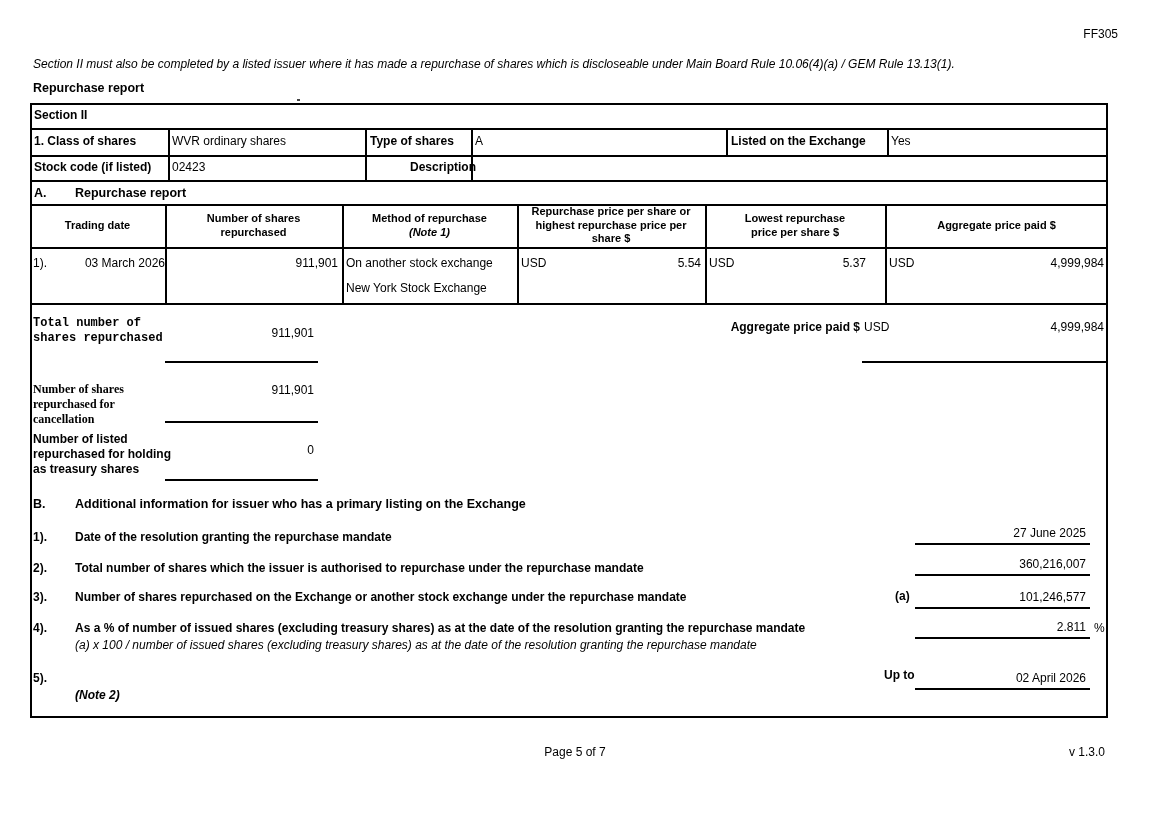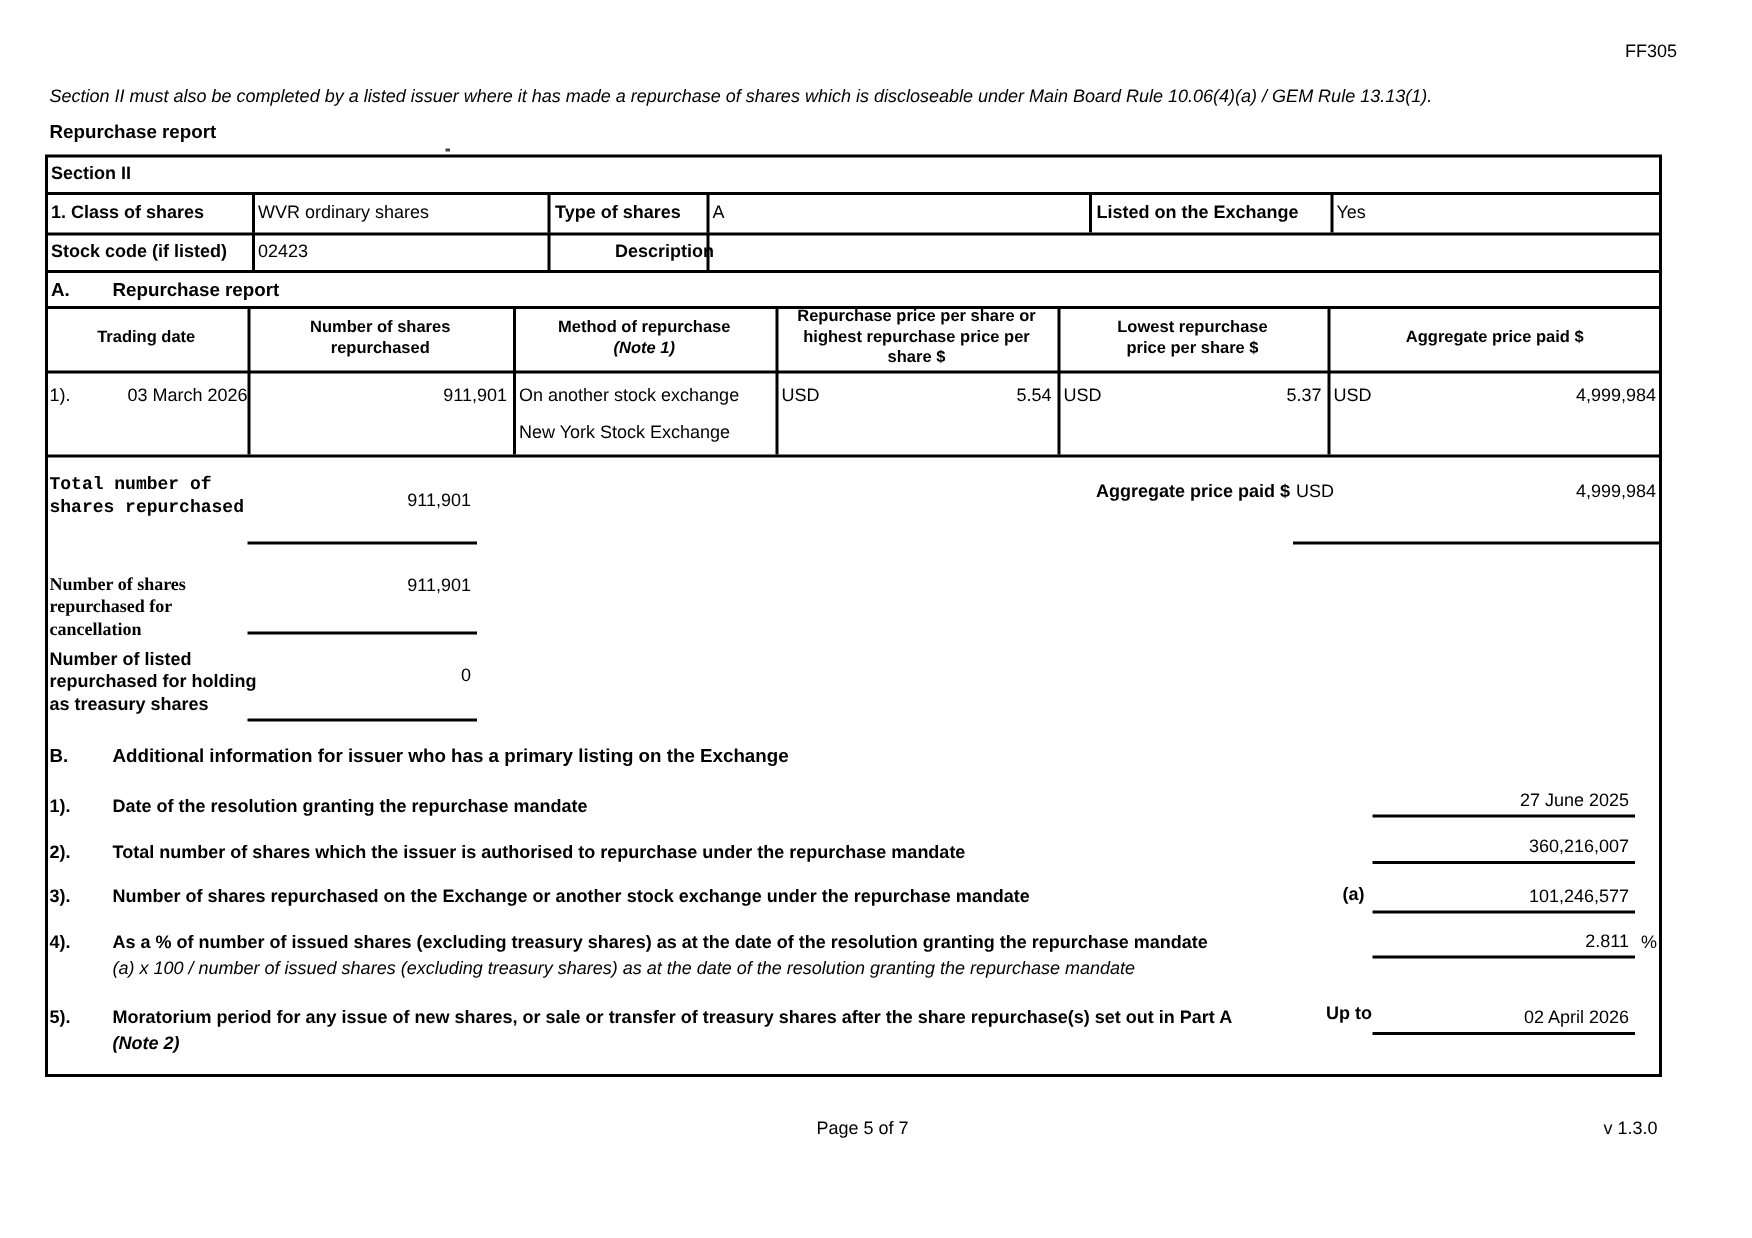--- a/index.html
+++ b/index.html
@@ -85,21 +85,21 @@
   <div class="hcell" style="left:885px; top:204px; width:223px; height:43px;">Aggregate price paid $</div>
 
   <div class="t" style="top:256px; left:33px;">1).</div>
   <div class="t" style="top:256px; left:55px; width:110px; text-align:right;">03 March 2026</div>
   <div class="t r" style="top:256px; right:830px;">911,901</div>
   <div class="t" style="top:256px; left:346px;">On another stock exchange</div>
   <div class="t" style="top:281px; left:346px;">New York Stock Exchange</div>
   <div class="t" style="top:256px; left:521px;">USD</div>
   <div class="t r" style="top:256px; right:467px;">5.54</div>
   <div class="t" style="top:256px; left:709px;">USD</div>
-  <div class="t r" style="top:256px; right:287px;">5.37</div>
+  <div class="t r" style="top:256px; right:302px;">5.37</div>
   <div class="t" style="top:256px; left:889px;">USD</div>
   <div class="t r" style="top:256px; right:64px;">4,999,984</div>
 
   <div class="t b wrap" style="top:316px; left:33px; width:140px;font-family:Liberation Mono, monospace;">Total number of shares repurchased</div>
   <div class="t r" style="top:326px; right:854px;">911,901</div>
   <div class="ul" style="left:165px; top:361px; width:153px;"></div>
 
   <div class="t b r" style="top:320px; right:308px;">Aggregate price paid $</div>
   <div class="t" style="top:320px; left:864px;">USD</div>
   <div class="t r" style="top:320px; right:64px;">4,999,984</div>
@@ -133,21 +133,20 @@
   <div class="ul" style="left:915px; top:607px; width:175px;"></div>
 
   <div class="t b" style="top:621px; left:33px;">4).</div>
   <div class="t b" style="top:621px; left:75px;">As a % of number of issued shares (excluding treasury shares) as at the date of the resolution granting the repurchase mandate</div>
   <div class="t i" style="top:638px; left:75px;">(a) x 100 / number of issued shares (excluding treasury shares) as at the date of the resolution granting the repurchase mandate</div>
   <div class="t r" style="top:620px; right:82px;">2.811</div>
   <div class="t" style="top:621px; left:1094px;">%</div>
   <div class="ul" style="left:915px; top:637px; width:175px;"></div>
 
   <div class="t b" style="top:671px; left:33px;">5).</div>
-  <div class="t b" style="top:671px; left:75px;">Moratorium period for any issue of new shares, or sale or transfer of treasury shares after the share repurchase(s) set out in Part A</div>
   <div class="t b i" style="top:688px; left:75px;">(Note 2)</div>
   <div class="t b" style="top:668px; left:884px;">Up to</div>
   <div class="t r" style="top:671px; right:82px;">02 April 2026</div>
   <div class="ul" style="left:915px; top:688px; width:175px;"></div>
 
   <div class="t" style="top:745px; left:0; width:1150px; text-align:center;">Page 5 of 7</div>
   <div class="t r" style="top:745px; right:63px;">v 1.3.0</div>
 
 </div>
 

